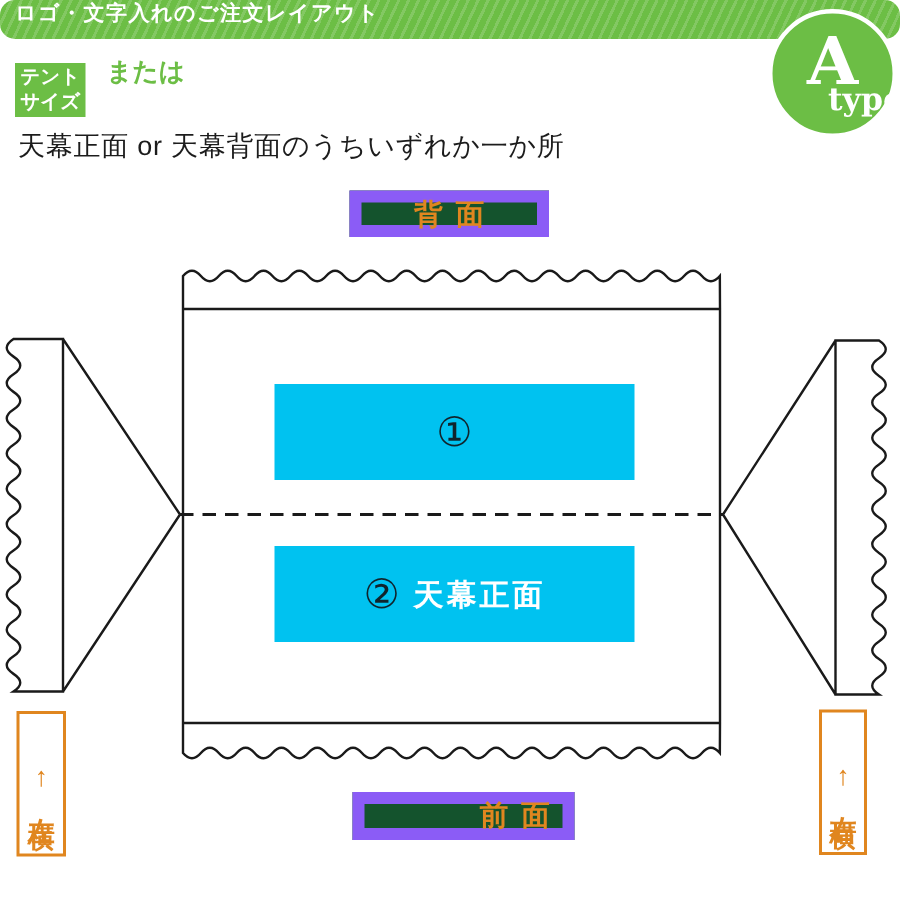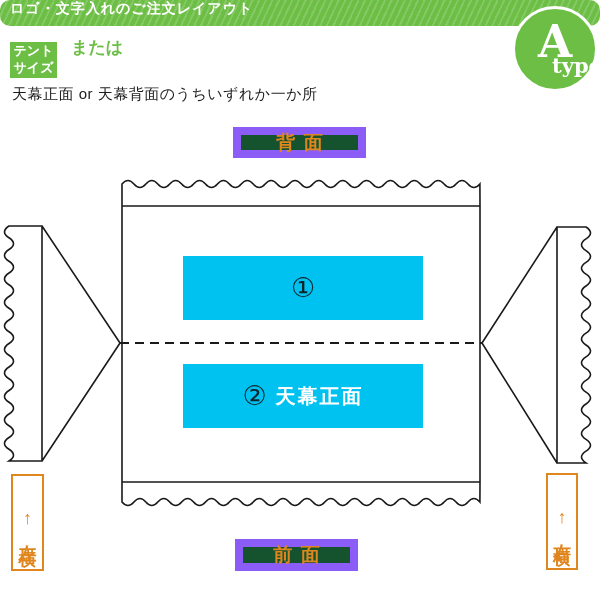--- a/index.html
+++ b/index.html
@@ -30,32 +30,32 @@
     display:flex;flex-direction:column;
   }
   .size-title{
     position:absolute;left:63px;top:36px;height:44px;z-index:2;
     display:flex;align-items:baseline;color:#6cbe45;white-space:nowrap;
   }
   .size-option{font-size:37px;font-weight:bold;letter-spacing:-1px;}
   .size-connector{font-size:17px;font-weight:bold;margin:0 3px 16px 8px;}
   .note{
     position:absolute;left:12px;top:85px;z-index:2;
-    color:#1c1c1c;font-size:15px;font-weight:500;letter-spacing:.5px;
+    color:#1c1c1c;font-size:18px;font-weight:500;letter-spacing:.5px;
   }
   
   .diagram-svg{position:absolute;left:0;top:0;z-index:1;}
   
   .face-label{
     position:absolute;z-index:2;border:8px solid #8b5cf6;background:#14532d;color:#e0861f;
     font-size:19px;font-weight:bold;display:flex;align-items:center;justify-content:center;
     letter-spacing:.45em;text-indent:.45em;box-sizing:border-box;
   }
   .label-back{left:233px;top:127px;width:133px;height:31px;}
-  .label-front{left:235px;top:539px;width:123px;height:32px;}
+  .label-front{left:235px;top:528px;width:148px;height:32px;justify-content:flex-end;}
   .side-label{
     position:absolute;z-index:2;border:2px solid #e0861f;background:#fff;color:#e0861f;
     font-size:18px;font-weight:bold;box-sizing:border-box;
     display:flex;align-items:center;justify-content:center;
     writing-mode:vertical-rl;text-orientation:upright;letter-spacing:3px;
   }
   .label-left{left:11px;top:474px;width:33px;height:97px;}
   .label-right{left:546px;top:473px;width:32px;height:97px;}
   
   .print-area{

